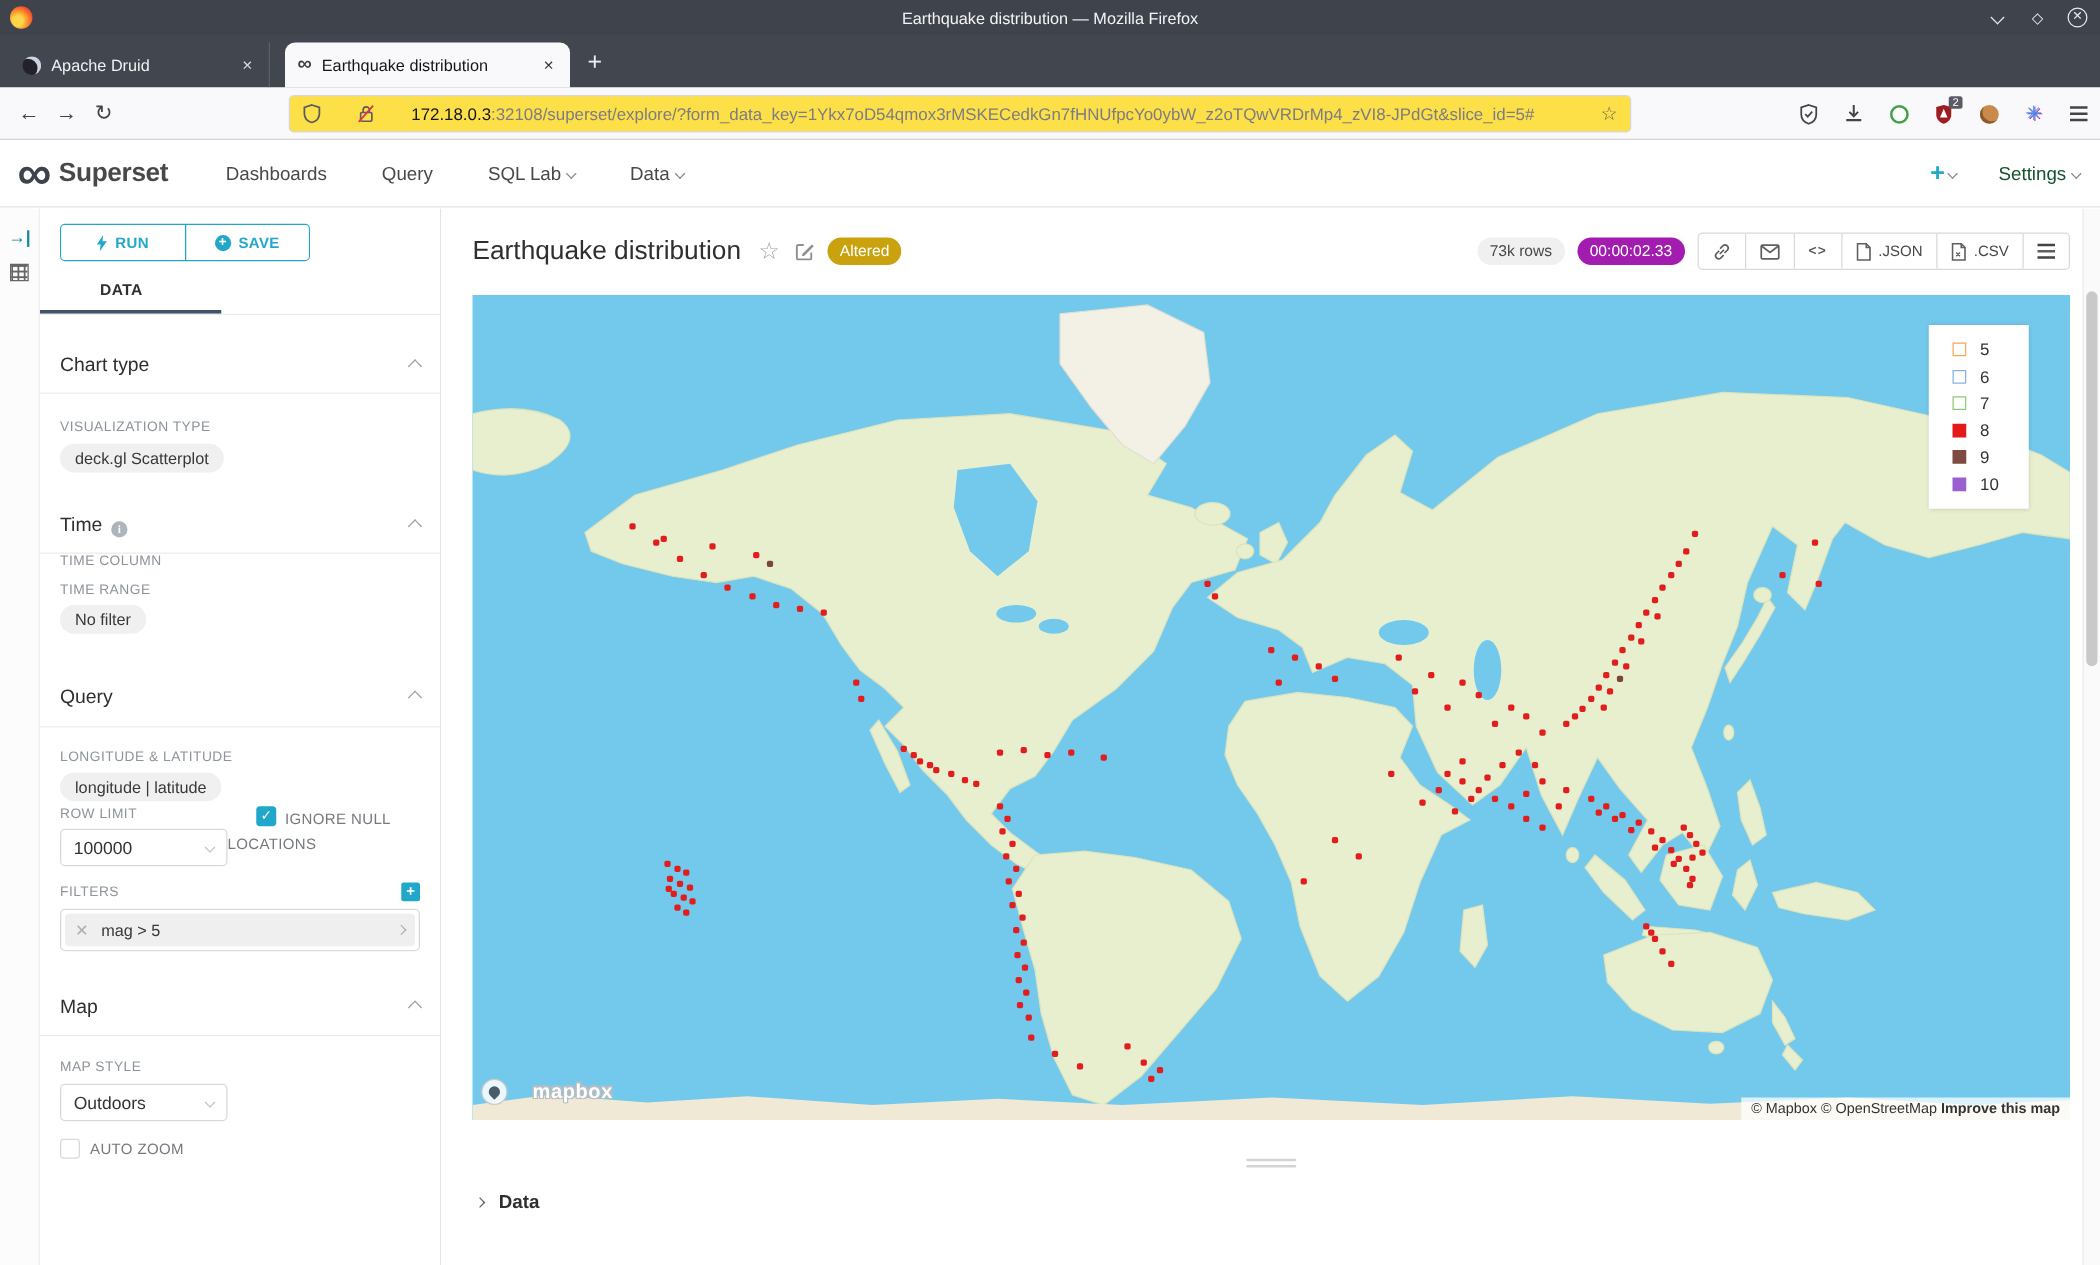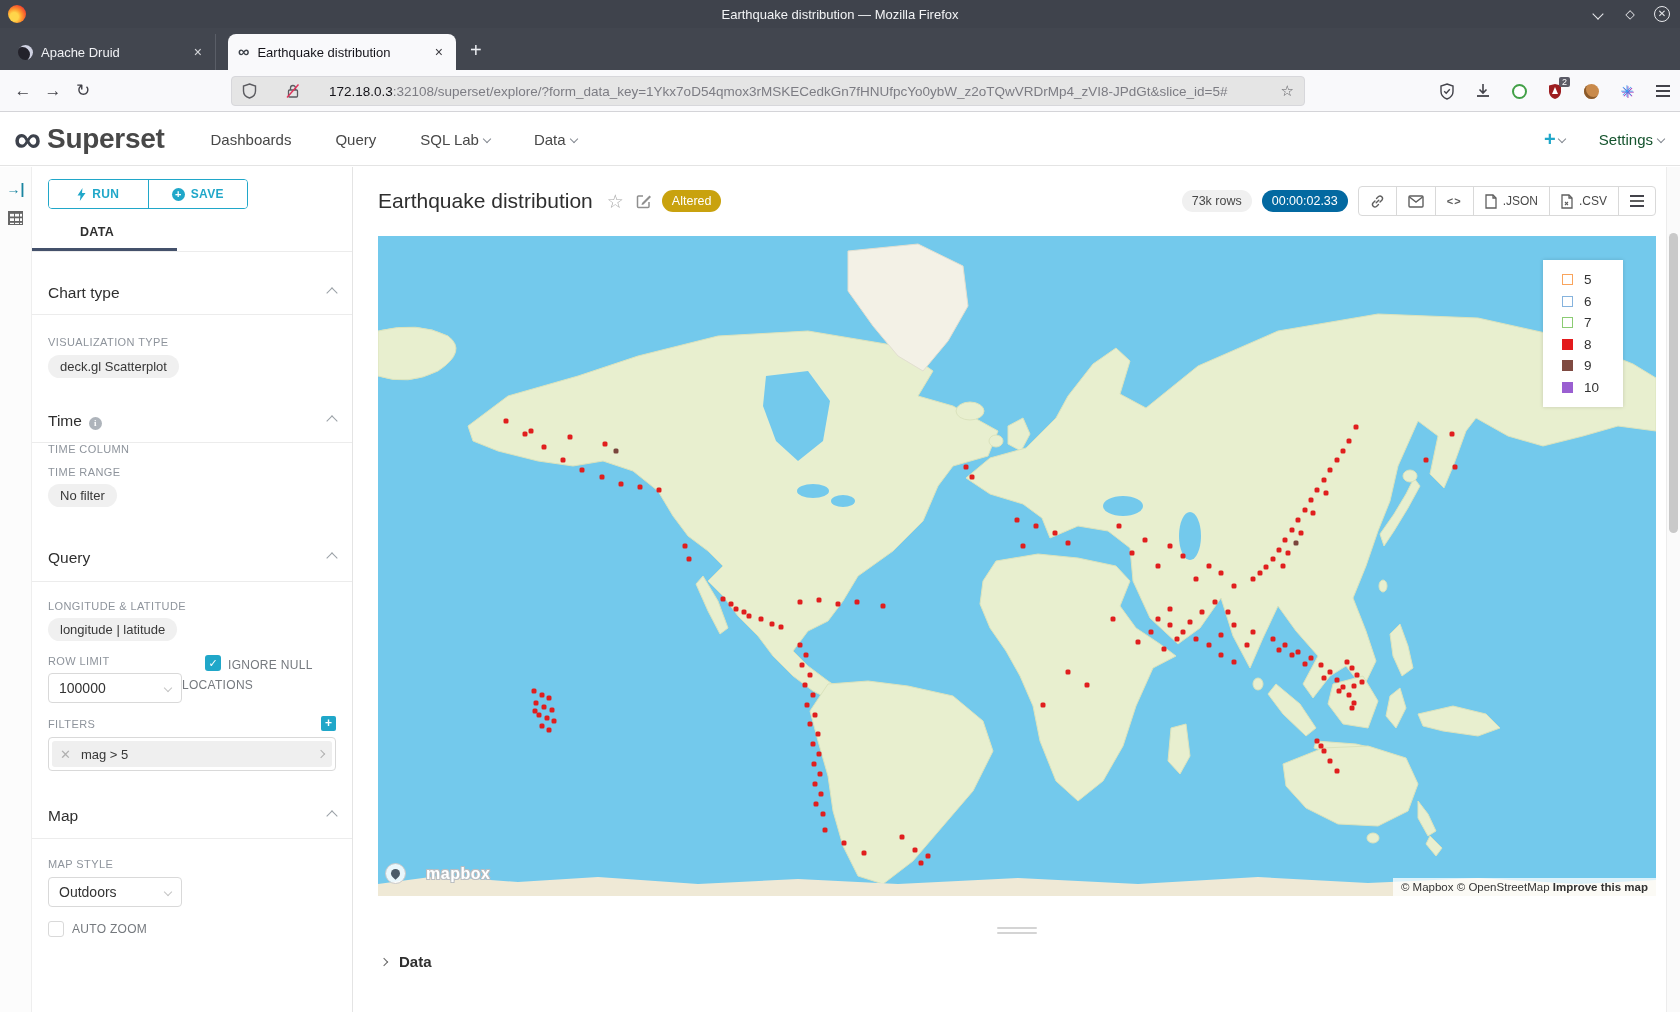--- a/index.html
+++ b/index.html
@@ -23,39 +23,39 @@
   .tab.active { background:#f9f9fb; color:#15141a; border-radius:8px 8px 0 0; width:228px; margin-left:12px; }
   .tab .tab-label { flex:1; white-space:nowrap; overflow:hidden; text-overflow:ellipsis; margin:0 8px; }
   .tab-close { font-size:14px; opacity:.85; padding:0 3px; }
   .fav-druid { width:15px; height:15px; border-radius:50%; background:#23222b; box-shadow:inset -3px 2px 0 0 #cfd2e2; flex:none; }
   .fav-sset { font-size:16px; font-weight:bold; color:#3b4048; line-height:1; flex:none; }
   .newtab { color:#eceef2; font-size:20px; margin:0 0 8px 14px; }
 
   .toolbar { position:absolute; top:70px; left:0; width:100%; height:42px; background:#f9f9fb; border-bottom:1px solid #d4d4d8; display:flex; align-items:center; }
   .nav-ic { width:30px; text-align:center; color:#43434a; font-size:17px; }
   .nav-ic.back{ margin-left:8px; }
-  .urlbar { position:absolute; left:231px; top:6px; width:1074px; height:30px; background:#e5e5e5; border:1px solid #d7d7db; border-radius:4px; display:flex; align-items:center; padding:0 10px;gap:20px; }
+  .urlbar { position:absolute; left:231px; top:6px; width:1074px; height:30px; background:#fde047; border:1px solid #d7d7db; border-radius:4px; display:flex; align-items:center; padding:0 10px;gap:20px; }
   .url-text { font-size:13.5px; white-space:nowrap; overflow:hidden; flex:1; margin-left:8px; }
   .url-host { color:#15141a; }
   .url-rest { color:#7c7c83; }
   .url-star { color:#5b5b60; font-size:15px; margin-left:8px; }
   .tb-right { position:absolute; right:8px; top:0; height:42px; display:flex; align-items:center; gap:18px; }
   .tb-ic { position:relative; width:18px; height:18px; display:flex; align-items:center; justify-content:center; }
   .badge2 { position:absolute; top:-5px; right:-6px; background:#5b5b66; color:#fff; font-size:9px; padding:0 3px; border-radius:2px; }
   .green-dot { width:15px; height:15px; border-radius:50%; background:#fff; border:2.5px solid #43a047; }
   .cookie { width:15px; height:15px; border-radius:50%; background:#c98a4b; box-shadow:inset 2px -2px 0 #8a5a2b; }
   .aster { color:#3b9bf0; font-size:16px; text-shadow:1px 1px 0 #9c27b0; }
   .hamb, .hamb::before, .hamb::after { width:14px; height:2px; background:#43434a; position:relative; display:block; content:""; }
   .hamb::before { position:absolute; top:-5px; } .hamb::after { position:absolute; top:5px; }
 
   
   .appnav { position:absolute; top:113px; left:0; width:100%; height:53px; background:#fff; border-bottom:1px solid #e4e4e4; display:flex; align-items:center; }
   .brand { display:flex; align-items:center; margin-left:14px; }
   .brand-mark { font-size:38px; font-weight:700; color:#3d424c; line-height:0; margin-right:6px; }
-  .brand-name { font-size:28px; font-weight:700; color:#484848; letter-spacing:-.3px; }
+  .brand-name { font-size:21px; font-weight:700; color:#484848; letter-spacing:-.3px; }
   .menu { display:flex; gap:44px; margin-left:46px; font-size:15px; color:#484848; }
   .menu .mi { display:flex; align-items:center; gap:5px; }
   .nav-right { position:absolute; right:16px; display:flex; align-items:center; gap:34px; }
   .plus-btn { color:#20a7c9; font-size:20px; font-weight:700; display:flex; align-items:center; gap:3px; }
   .settings { font-size:15px; color:#14532d; display:flex; align-items:center; gap:5px; }
 
   .chev { display:inline-block; width:8px; height:8px; border-left:1.6px solid #9aa0a6; border-bottom:1.6px solid #9aa0a6; }
   .chev.up   { transform:rotate(135deg); }
   .chev.down { transform:rotate(-45deg); }
   .chev.right{ transform:rotate(-135deg); }
@@ -99,21 +99,21 @@
   
   .main { flex:1; position:relative; background:#fff; }
   .chart-header { position:absolute; top:18px; left:25px; right:24px; height:32px; display:flex; align-items:center; }
   .chart-title { font-size:21px; color:#2f2f2f; }
   .star-ic { color:#a6a6a6; font-size:19px; margin-left:14px; }
   .edit-ic { margin-left:12px; }
   .badge { border-radius:11px; height:22px; display:flex; align-items:center; padding:0 10px; font-size:12.5px; }
   .badge-altered { background:#c9a20e; color:#fff; margin-left:10px; }
   .hdr-right { margin-left:auto; display:flex; align-items:center; gap:10px; }
   .badge-rows { background:#f0f0f0; color:#484848; }
-  .badge-timer { background:#0369a1; color:#fff; }
+  .badge-timer { background:#a21caf; color:#fff; }
   .btn-group { display:flex; align-items:stretch; height:30px; border:1px solid #d9d9d9; border-radius:4px; overflow:hidden; background:#fff; }
   .bg-item { display:flex; align-items:center; padding:0 11px; gap:6px; font-size:12px; color:#484848; border-right:1px solid #d9d9d9; }
   .bg-item:last-child { border-right:none; }
   .code-ic { font-size:11px; font-weight:700; color:#5a5a5a; letter-spacing:1px; }
 
   .mapbox-map { position:absolute; top:69px; left:25px; width:1278px; height:660px; background:#73c9ec; overflow:hidden; }
   .dot { position:absolute; width:5px; height:5px; border-radius:1.5px; transform:translate(-50%,-50%); }
   .legend { position:absolute; top:24px; right:33px; width:80px; background:#fff; padding:9px 0 9px 19px; box-shadow:0 0 4px rgba(0,0,0,.15); }
   .leg-row { display:flex; align-items:center; gap:11px; height:21.5px; }
   .leg-sq { width:11px; height:11px; flex:none; }
@@ -294,21 +294,21 @@
 
       <div class="sec-head" style="margin-top:42px">
         <span>Query</span>
         <span class="chev up"></span>
       </div>
       <div class="side-divider" style="margin-top:14px"></div>
 
       <div class="label" style="margin-top:18px">LONGITUDE &amp; LATITUDE</div>
       <div style="margin-top:6px"><span class="pill">longitude | latitude</span></div>
 
-      <div style="display:flex; margin-top:14px">
+      <div style="display:flex; margin-top:4px">
         <div style="width:150px">
           <div class="label">ROW LIMIT</div>
           <div class="select" style="margin-top:6px; width:134px">
             <span>100000</span>
             <span class="chev down sm sel-chev" style="border-color:#c4c4c4"></span>
           </div>
         </div>
         <div style="width:130px; margin-left:7px; display:flex; flex-wrap:wrap; align-content:flex-start; gap:7px">
           <span class="checkbox checked">✓</span>
           <span class="cb-label"><span>IGNORE NULL</span><br><span style="margin-left:-23px;position:relative;left:-23px">LOCATIONS</span></span>

